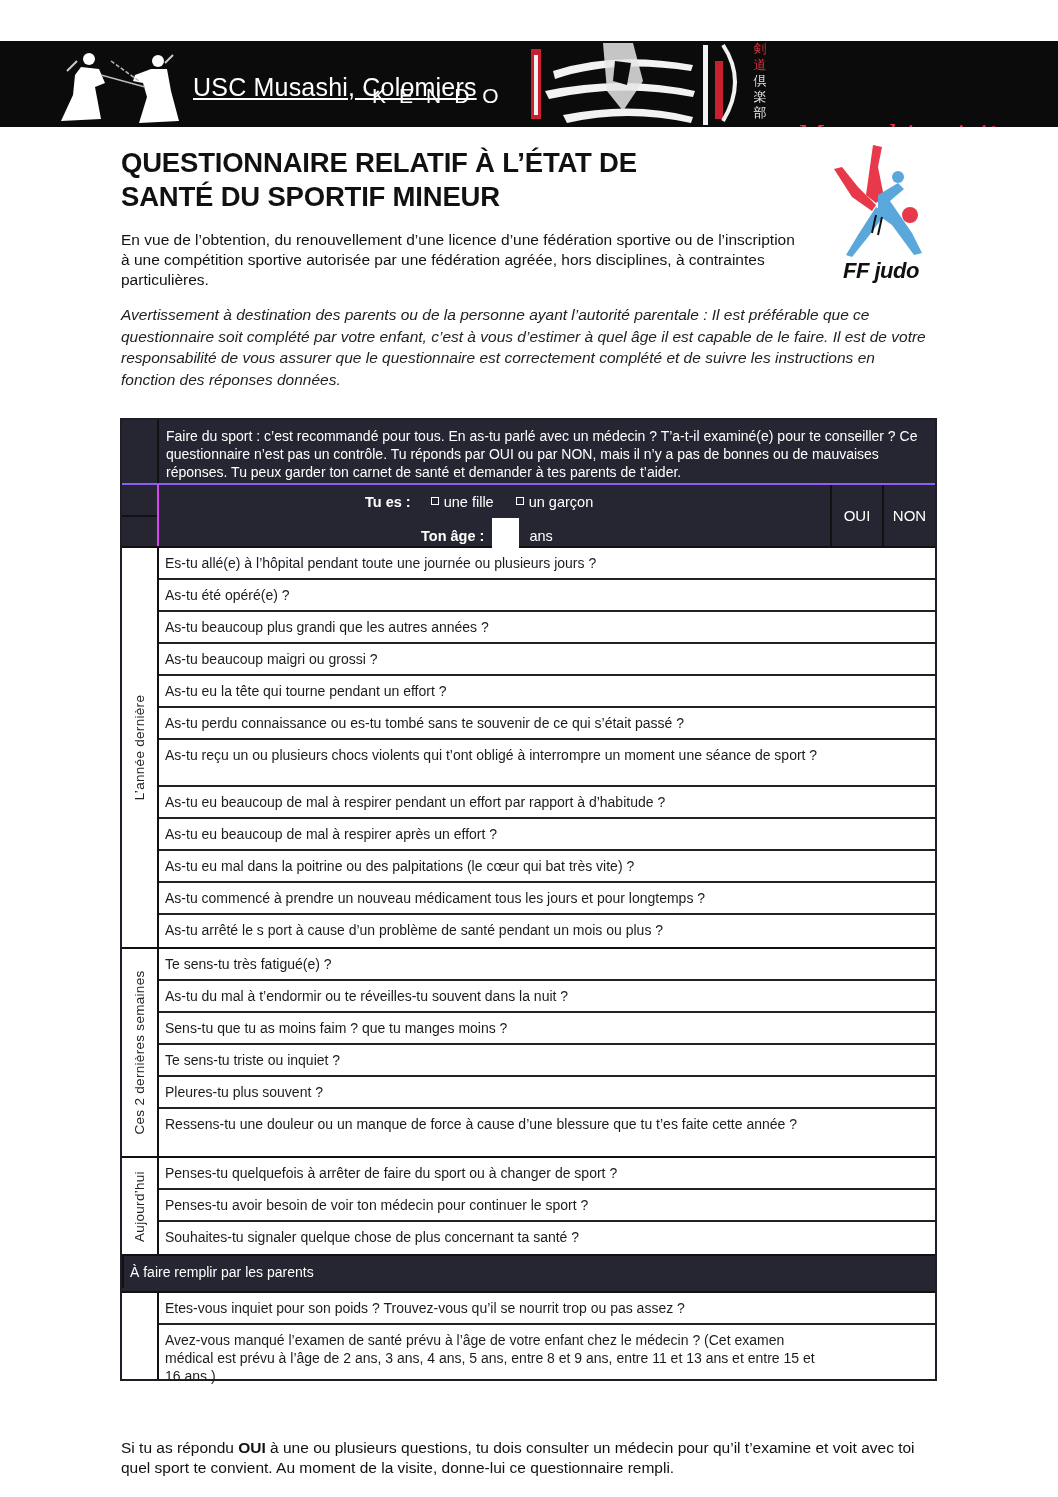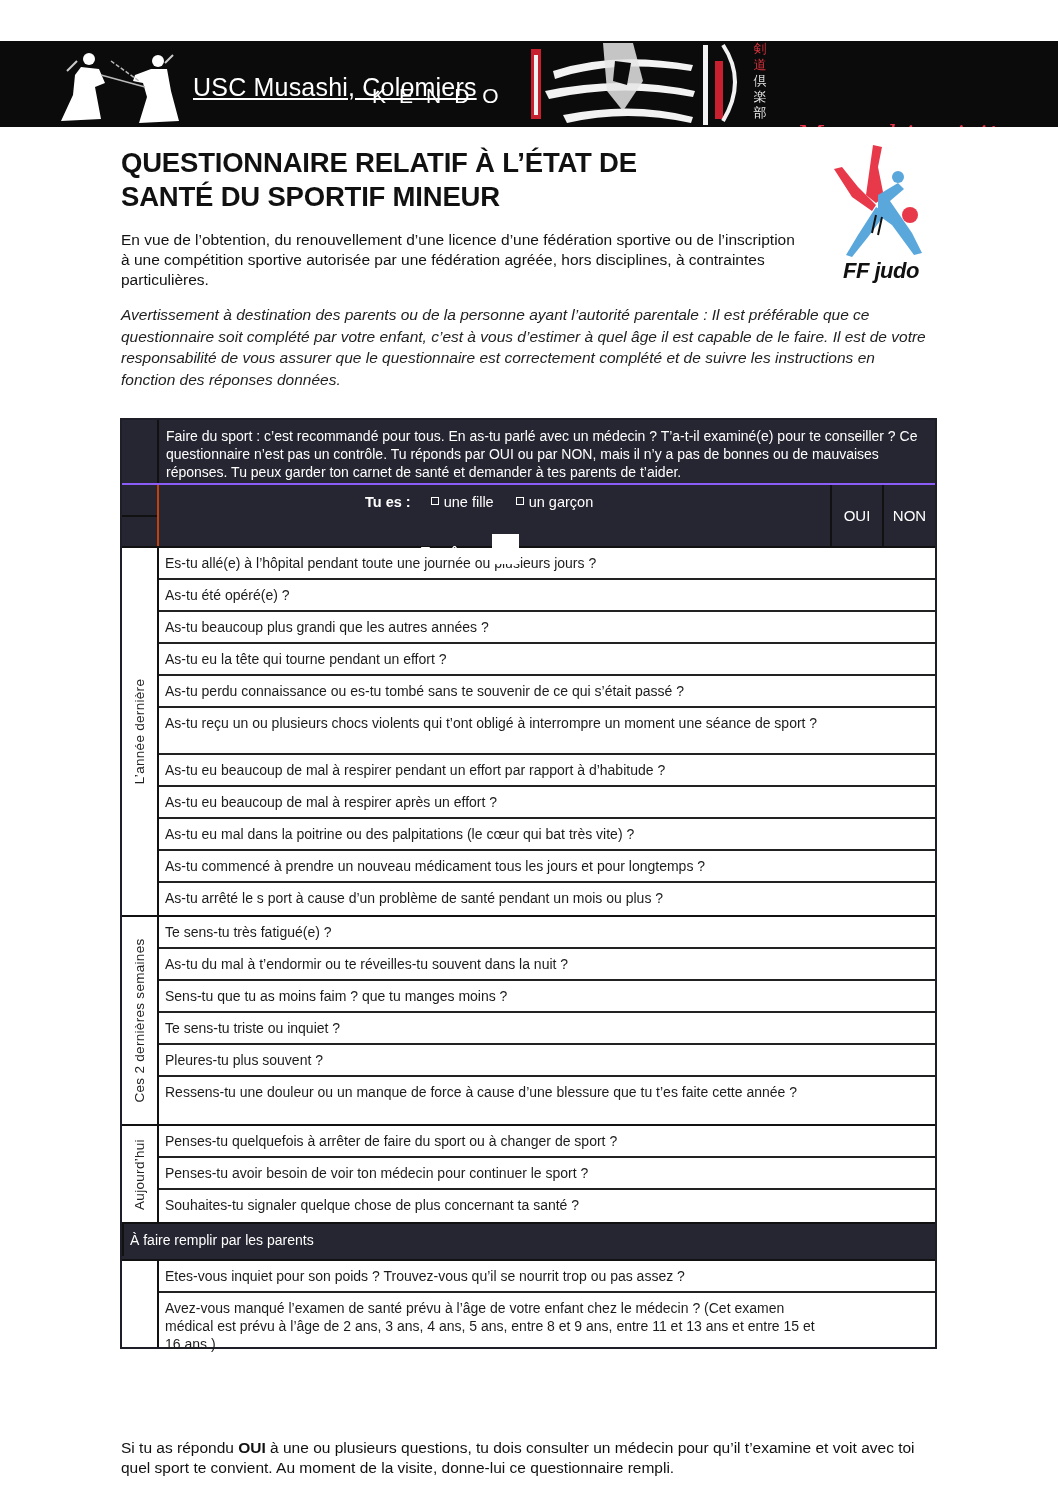--- a/index.html
+++ b/index.html
@@ -34,24 +34,24 @@
   .c-q { width: 673px; }
   .c-oui { width: 52px; }
   .c-non { width: 53px; }
   .dark { background: #262633; color: #fff; }
 
   .hdr1 { height: 65px; border-bottom: 2px solid #8b5cf6; }
   .hdr1 .c-q { border-left: 2px solid #111; padding: 7px 7px; font-size: 14px; line-height: 18px; width: 778px; }
   .hdr2 { height: 63px; border-bottom: 2px solid #111; }
   .hdr2 .c-side { position: relative; }
   .hdr2 .c-side::after { content: ""; position: absolute; left: 0; right: 0; top: 30px; height: 2px; background: #111; }
-  .hdr2 .c-q { border-left: 2px solid #c2410c; position: relative; font-size: 14.5px; }
+  .hdr2 .c-q { border-left: 2px solid #d946ef; position: relative; font-size: 14.5px; }
   .hdr2 .c-oui, .hdr2 .c-non { border-left: 2px solid #111; display: flex; align-items: center; justify-content: center; font-size: 15px; }
   .hdr2 .line1 { position: absolute; left: 206px; top: 9px; white-space: nowrap; }
-  .hdr2 .line2 { position: absolute; left: 262px; top: 37px; white-space: nowrap; margin-top: 16px; }
+  .hdr2 .line2 { position: absolute; left: 262px; top: 37px; white-space: nowrap; }
   .hdr2 b { font-weight: bold; margin-right: 16px; }
   .chk { display: inline-block; width: 6px; height: 6px; border: 1px solid #fff; margin-right: 5px; vertical-align: middle; position: relative; top: -2px; }
   .opt { margin-right: 18px; }
   .age-box { display: inline-block; width: 27px; height: 30px; background: #fff; vertical-align: middle; margin: 0 6px 0 2px; position: relative; top: -4px; }
   .section { display: flex; border-bottom: 2px solid #111; }
   .section:last-child { border-bottom: none; }
   .sec-label { width: 35px; box-sizing: border-box; display: flex; align-items: center; justify-content: center; position: relative; }
   .sec-label span { transform: rotate(-90deg); white-space: nowrap; font-size: 13.5px; color: #222; letter-spacing: 0.3px; }
   .sec-rows { flex: 1; border-left: 2px solid #111; }
   .qrow { display: flex; border-bottom: 2px solid #222; box-sizing: border-box; flex-direction: column; }
@@ -168,20 +168,25 @@
             <div class="cell c-q">As-tu été opéré(e) ?</div>
             <div class="cell c-oui"></div>
             <div class="cell c-non"></div>
           </div>
           <div class="qrow h1">
             <div class="cell c-q">As-tu beaucoup plus grandi que les autres années ?</div>
             <div class="cell c-oui"></div>
             <div class="cell c-non"></div>
           </div>
           <div class="qrow h1">
+            <div class="cell c-q">As-tu beaucoup maigri ou grossi ?</div>
+            <div class="cell c-oui"></div>
+            <div class="cell c-non"></div>
+          </div>
+          <div class="qrow h1">
             <div class="cell c-q">As-tu eu la tête qui tourne pendant un effort ?</div>
             <div class="cell c-oui"></div>
             <div class="cell c-non"></div>
           </div>
           <div class="qrow h1">
             <div class="cell c-q">As-tu perdu connaissance ou es-tu tombé sans te souvenir de ce qui s’était passé ?</div>
             <div class="cell c-oui"></div>
             <div class="cell c-non"></div>
           </div>
           <div class="qrow h2">

